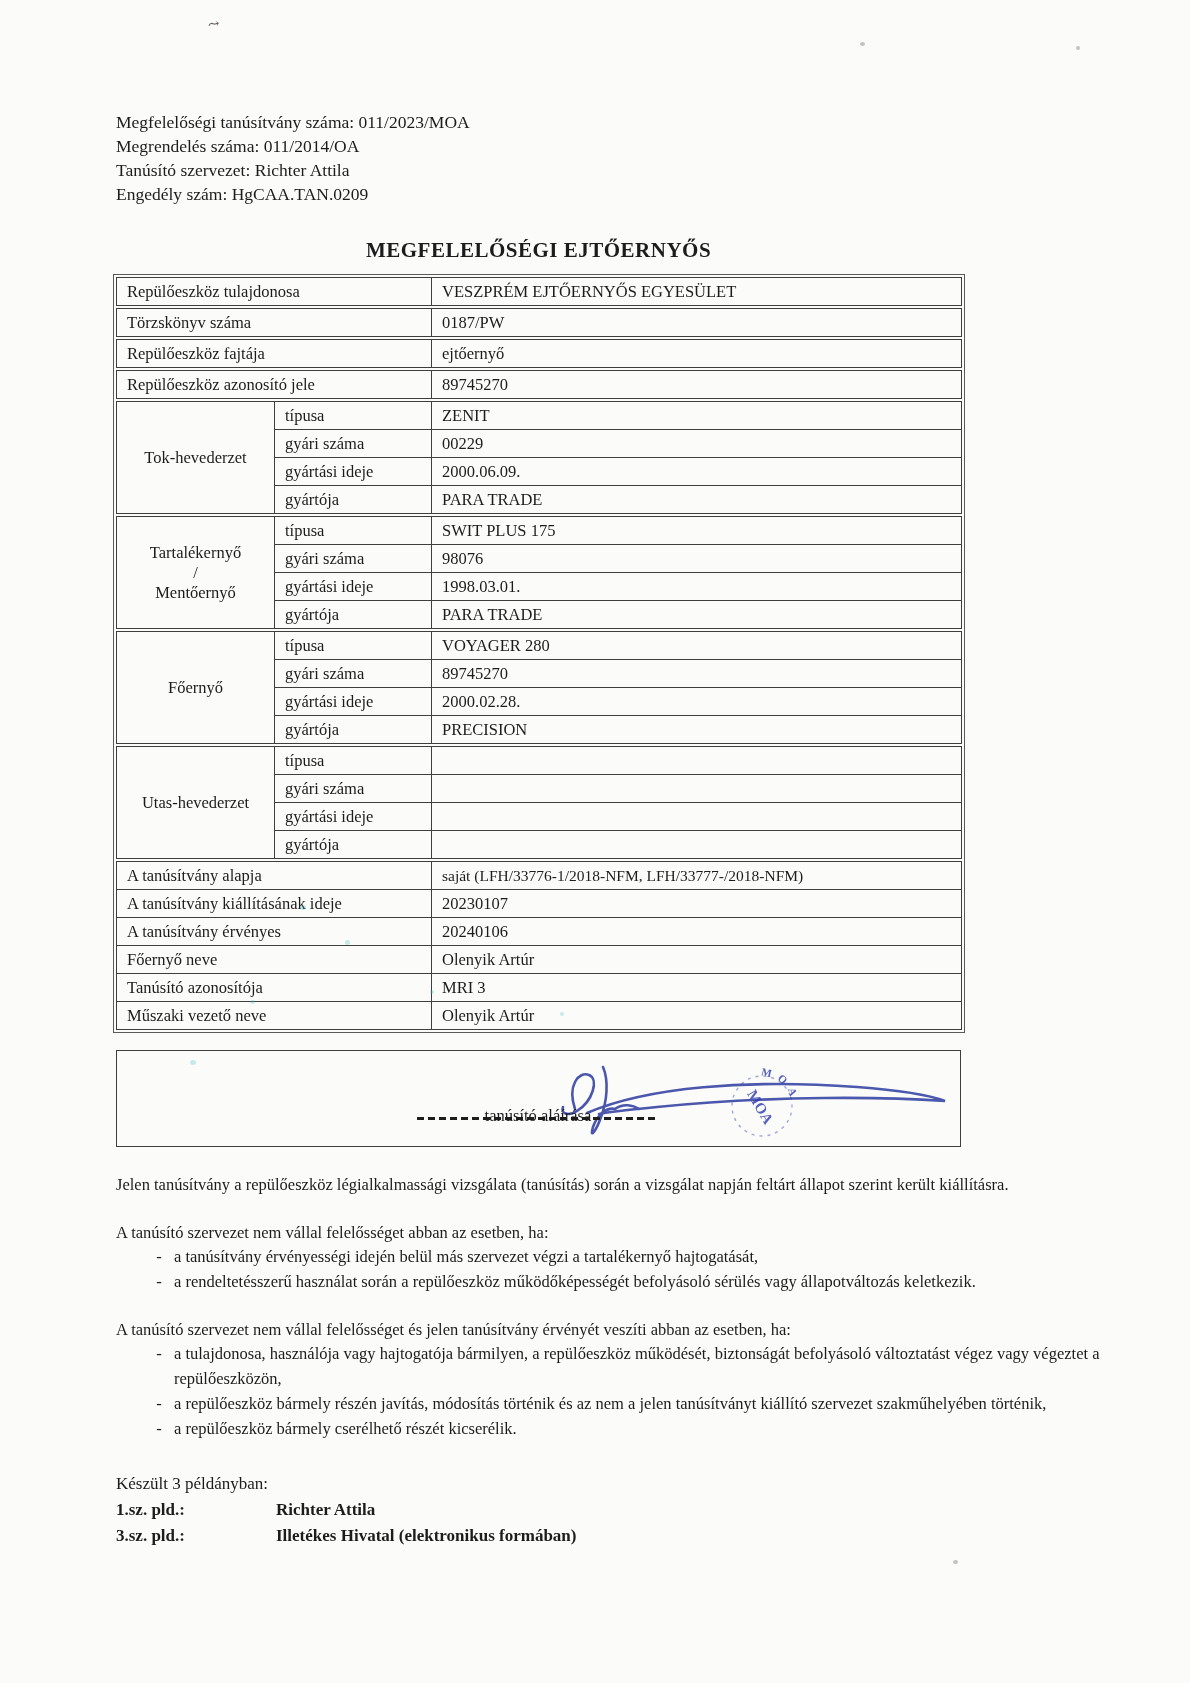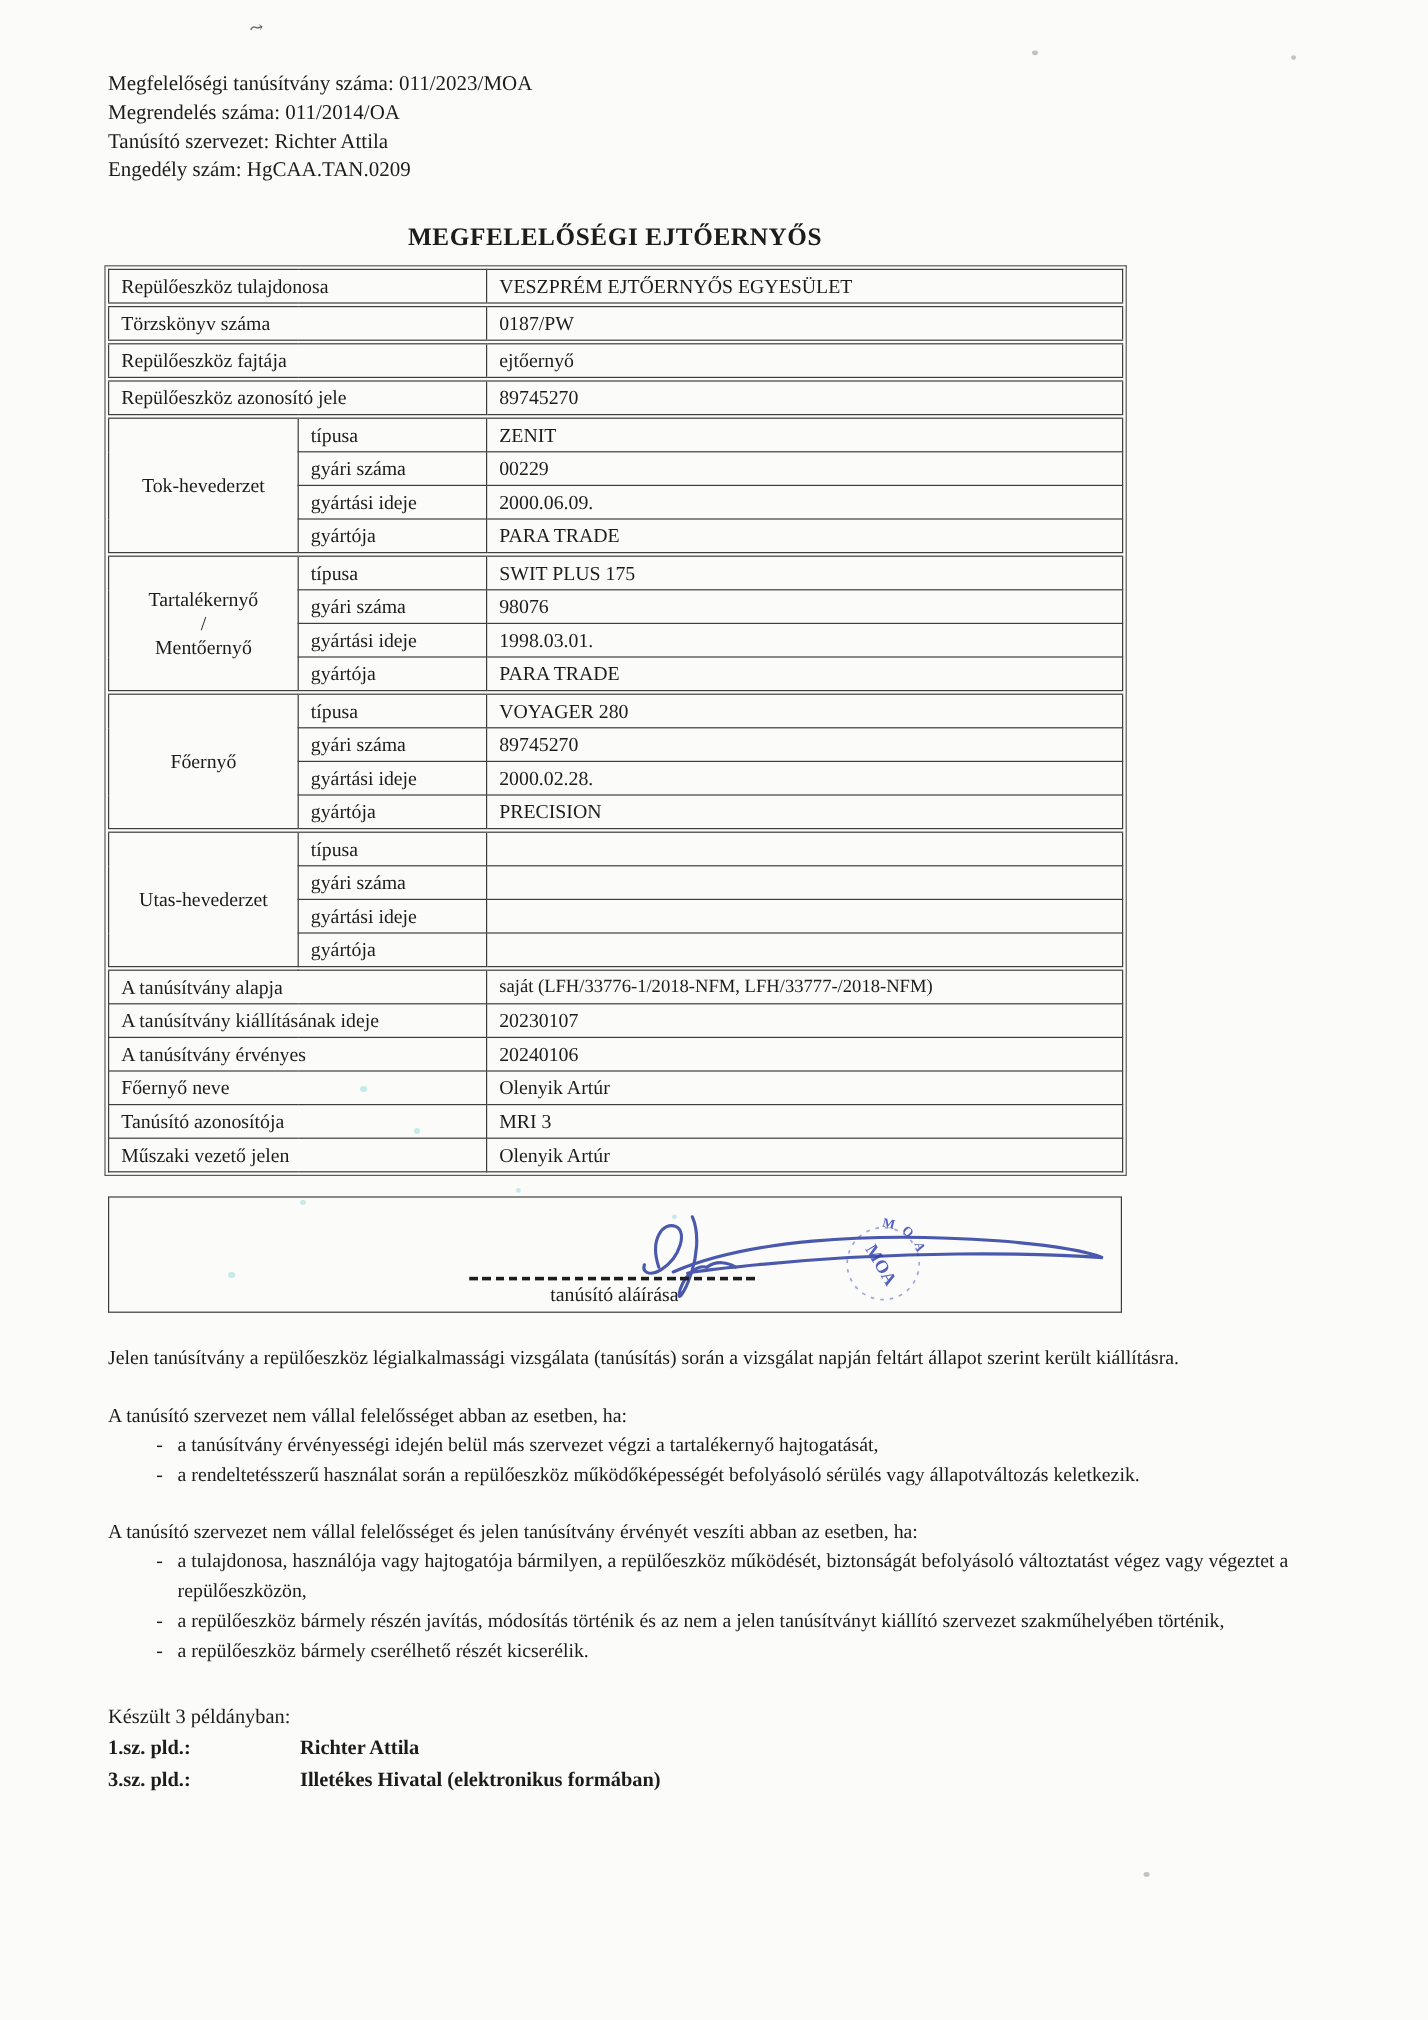--- a/index.html
+++ b/index.html
@@ -4,21 +4,21 @@
 <style>
   html,body{margin:0;padding:0;}
   body{
     width:1190px;height:1683px;
     background:#fbfbf9;
     font-family:"Liberation Serif","DejaVu Serif",serif;
     color:#1c1c1c;
     position:relative;
     overflow:hidden;
   }
-  .content{margin-left:90px;width:1030px;padding-top:57px;}
+  .content{margin-left:116px;width:1030px;padding-top:110px;}
   .hdr{font-size:17.5px;line-height:24px;}
   .title{
     width:845px;text-align:center;font-weight:bold;font-size:21px;
     letter-spacing:.5px;margin-top:32px;
   }
   table.cert{
     table-layout:fixed;width:845px;border-collapse:collapse;margin-top:14px;
     outline:1px solid #5a5a5a;outline-offset:2px;
   }
   table.cert td{
@@ -31,21 +31,21 @@
   td.val.small{font-size:15.5px;}
   .sigbox{
     width:845px;height:97px;border:1.6px solid #3e3e3e;margin-top:20px;
     position:relative;box-sizing:border-box;
   }
   .sig-svg{position:absolute;left:300px;top:6px;}
   .dashline{
     position:absolute;left:300px;top:66px;width:242px;height:3px;
     background:repeating-linear-gradient(90deg,#1e1e1e 0 7px,transparent 7px 11px);
   }
-  .sigcap{position:absolute;left:300px;top:71px;width:242px;text-align:center;font-size:16.5px;}
+  .sigcap{position:absolute;left:300px;top:55px;width:242px;text-align:center;font-size:16.5px;}
   .stamp{position:absolute;left:606px;top:16px;opacity:.8;transform:rotate(-18deg);}
   .para{font-size:16.5px;line-height:1.45;margin-top:26px;}
   .p-intro{font-size:16.5px;line-height:1.45;margin-top:24px;}
   .bullet{display:flex;font-size:16.5px;line-height:1.5;}
   .bullet .dash{width:30px;text-align:center;margin-left:28px;flex:0 0 30px;}
   .bullet .btxt{flex:1;padding-right:10px;}
   .copies{margin-top:30px;font-size:17px;line-height:26px;}
   .copyrow{display:flex;font-weight:bold;}
   .copyrow .clabel{width:160px;flex:0 0 160px;}
   .speck{position:absolute;border-radius:50%;}
@@ -201,21 +201,21 @@
       </tr>
       <tr>
         <td colspan="2">Főernyő neve</td>
         <td class="val">Olenyik Artúr</td>
       </tr>
       <tr>
         <td colspan="2">Tanúsító azonosítója</td>
         <td class="val">MRI 3</td>
       </tr>
       <tr>
-        <td colspan="2">Műszaki vezető jelen</td>
+        <td colspan="2">Műszaki vezető neve</td>
         <td class="val">Olenyik Artúr</td>
       </tr>
     </tbody>
   </table>
 
   <div class="sigbox">
     <svg class="sig-svg" width="545" height="90" viewBox="0 0 545 90">
       <g fill="none" stroke="#3b4aa6" stroke-width="2.6" stroke-linecap="round" opacity="0.92">
         <path d="M158,52 C150,28 162,14 172,18 C182,22 176,44 160,54 C150,60 144,56 146,50"></path>
         <path d="M186,10 C192,24 190,44 184,60 C180,72 172,84 176,70 C180,58 190,50 198,52"></path>

